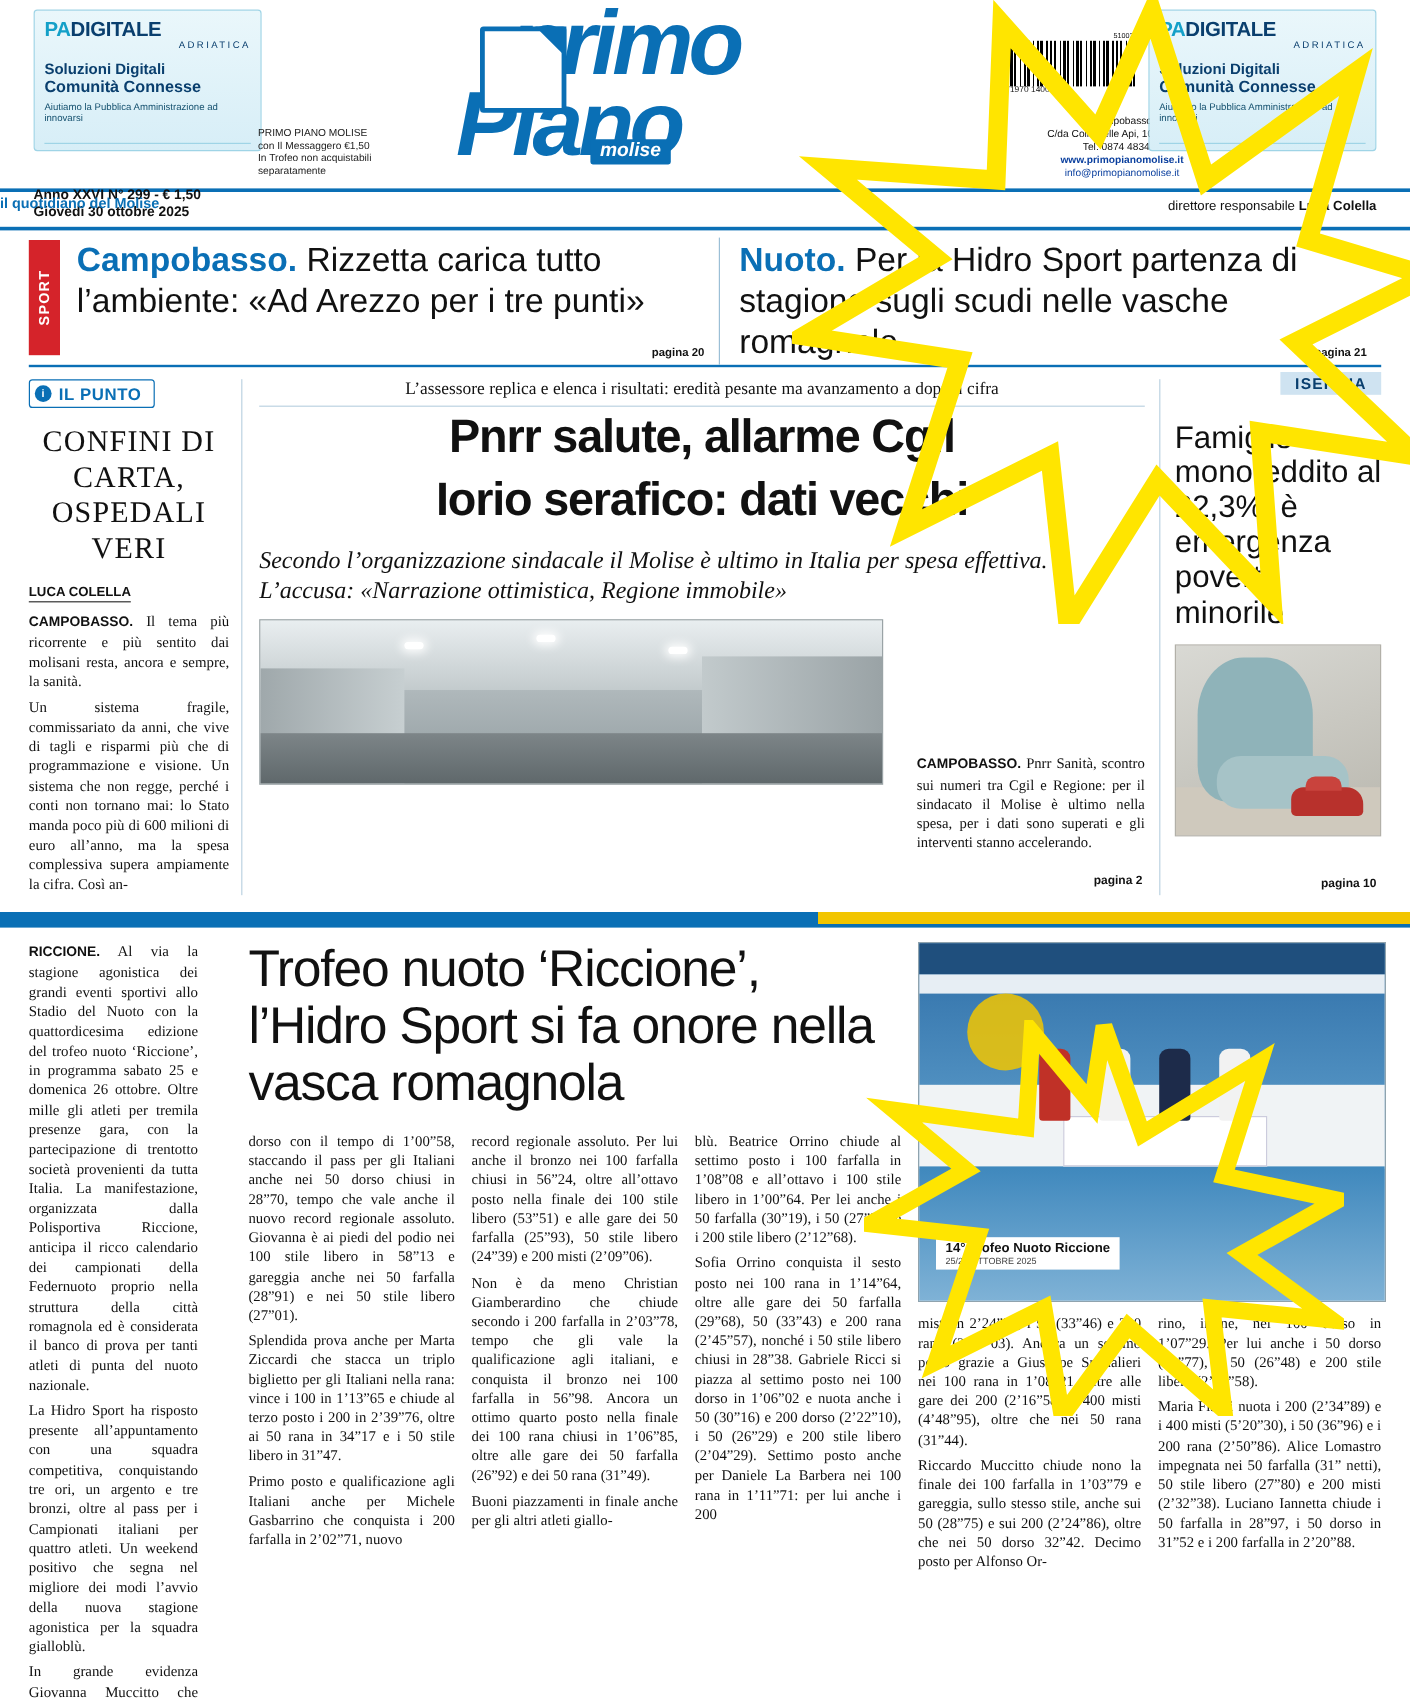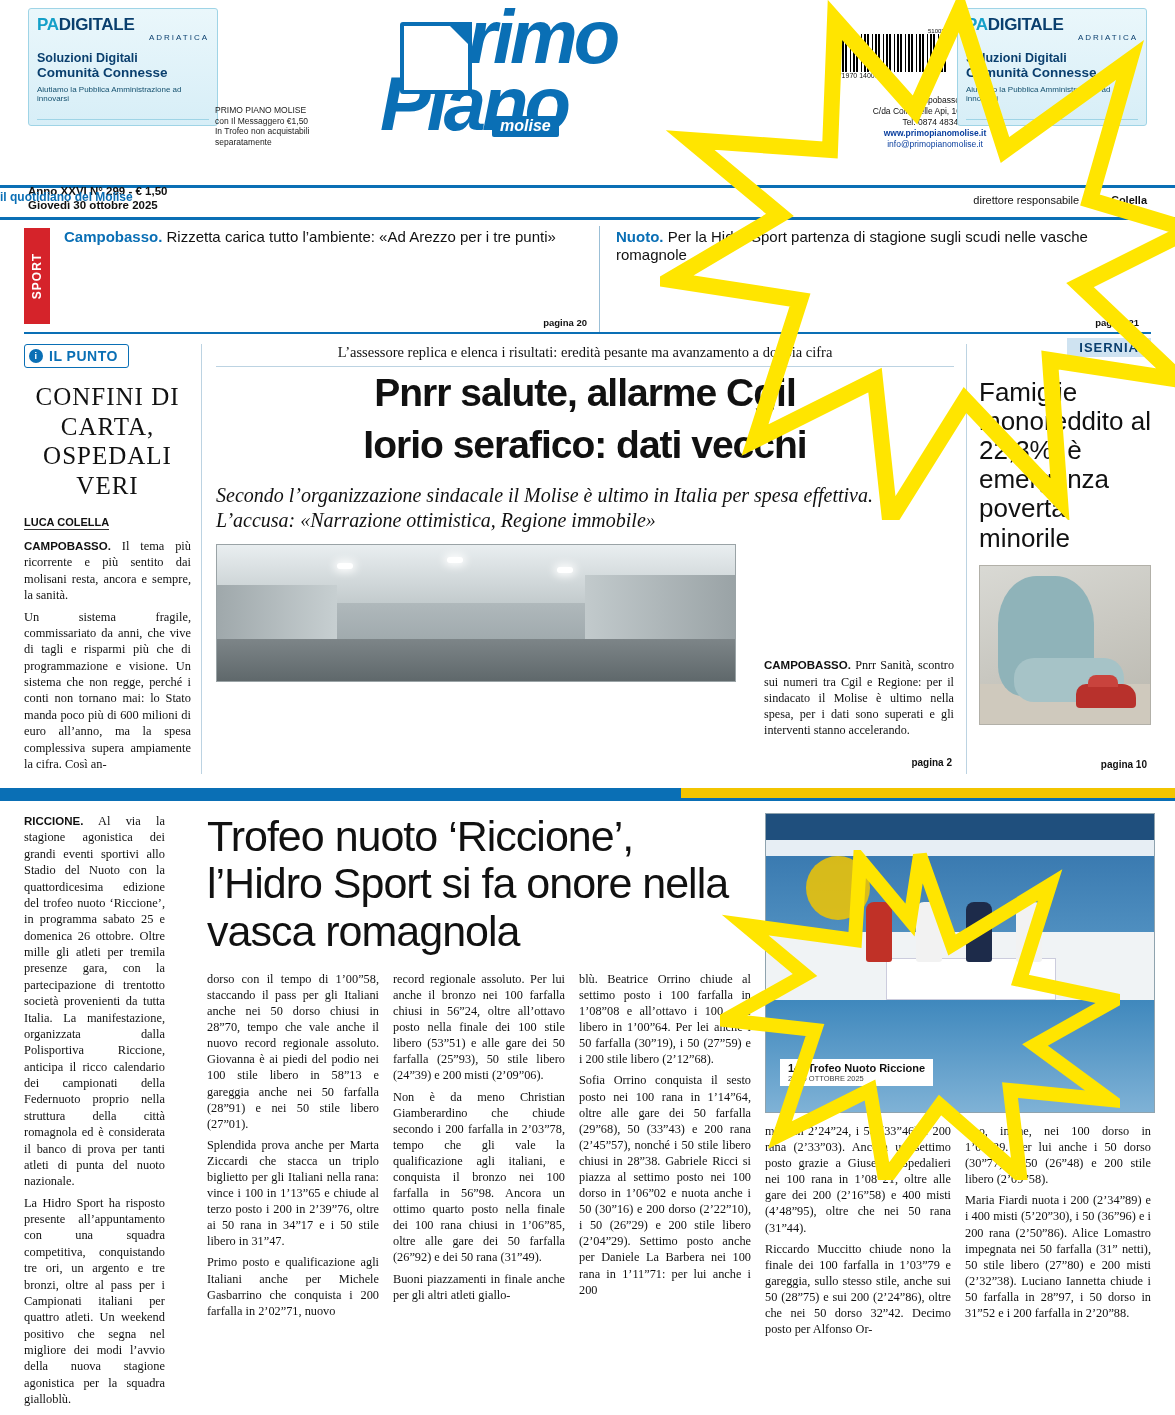--- a/index.html
+++ b/index.html
@@ -8,21 +8,21 @@
     width:1175px; height:1415px;
     background:#ffffff;
     font-family:"Liberation Serif", serif;
     color:#111;
     position:relative;
     overflow:hidden;
   }
   .page { position:relative; width:1175px; height:1415px; }
 
   
-  .masthead { position:relative; height:188px; border-bottom:3px solid #0a6fb5; }
+  .masthead { position:relative; height:160px; border-bottom:3px solid #0a6fb5; }
   .ad-box {
     position:absolute; top:8px; width:190px; height:118px;
     background:linear-gradient(180deg,#eaf7fb 0%, #d7eef7 100%);
     border:1px solid #9fd4e6; border-radius:3px;
     padding:6px 8px; overflow:hidden;
   }
   .ad-left { left:28px; }
   .ad-right { right:28px; }
   .ad-brand { font-family:"Liberation Sans", sans-serif; font-weight:bold; font-size:17px; color:#0a3f6e; letter-spacing:-0.3px; }
   .ad-brand .pa { color:#14a0c8; }
@@ -72,21 +72,21 @@
   .sportband { position:relative; margin:6px 24px 0 24px; height:108px; border-bottom:2px solid #0a6fb5; display:flex; }
   .sport-tag {
     width:26px; background:#d5232a; color:#fff; font-family:"Liberation Sans", sans-serif;
     font-weight:bold; font-size:12px; letter-spacing:1px;
     display:flex; align-items:center; justify-content:center;
     margin:2px 10px 8px 0;
   }
   .sport-tag span { transform:rotate(-90deg); white-space:nowrap; }
   .sport-col { flex:1; padding:2px 14px 0 4px; position:relative; }
   .sport-col + .sport-col { border-left:1px solid #9bbfd6; padding-left:16px; }
-  .sport-col h3 { margin:0; font-family:"Liberation Sans", sans-serif; font-weight:normal; font-size:15px; line-height:1.22; color:#111; }
+  .sport-col h3 { margin:0; font-family:"Liberation Sans", sans-serif; font-weight:normal; font-size:28px; line-height:1.22; color:#111; }
   .sport-col h3 b { color:#0a6fb5; font-weight:bold; }
   .sport-col .pag { position:absolute; right:12px; bottom:4px; font-family:"Liberation Sans", sans-serif; font-weight:bold; font-size:9.5px; }
 
   
   .main { position:relative; margin:10px 24px 0 24px; display:flex; height:430px; }
   .col-left { width:178px; padding-right:10px; border-right:1px solid #bcd3e2; }
   .punto {
     display:inline-block; border:1px solid #0a6fb5; border-radius:3px;
     padding:3px 10px 3px 4px; font-family:"Liberation Sans", sans-serif;
     font-weight:bold; font-size:14px; color:#0a6fb5; letter-spacing:0.5px;

